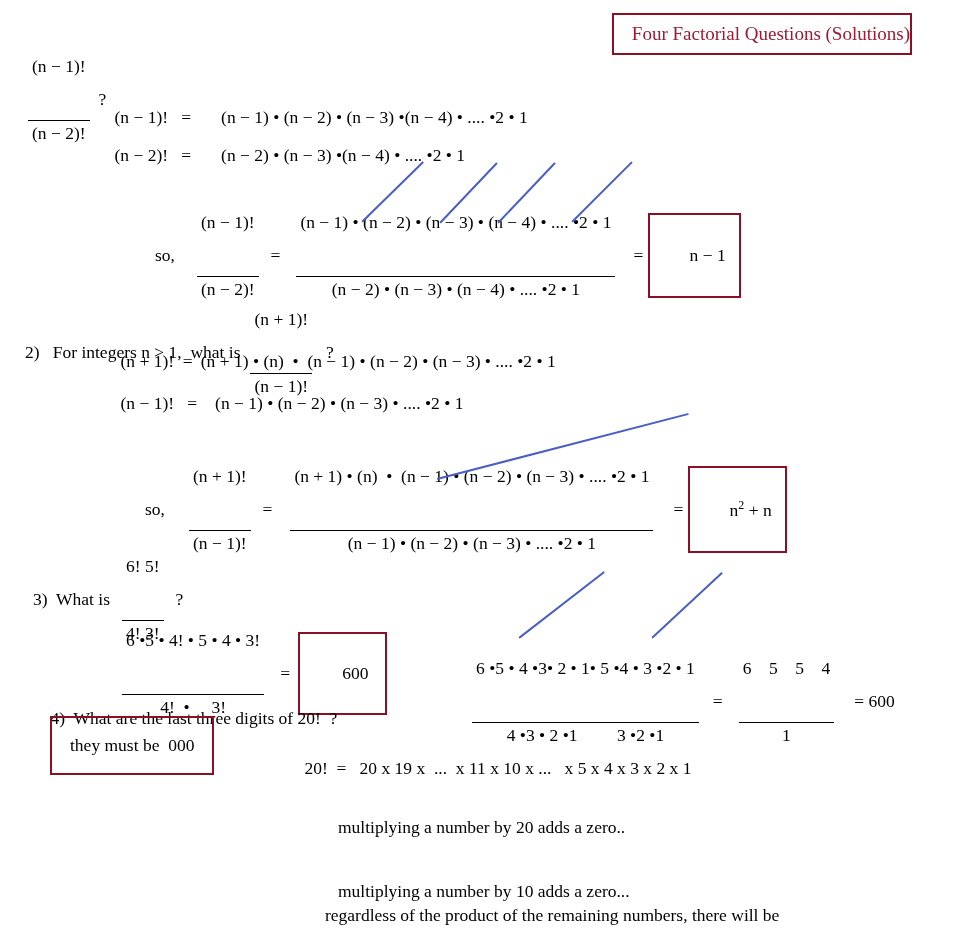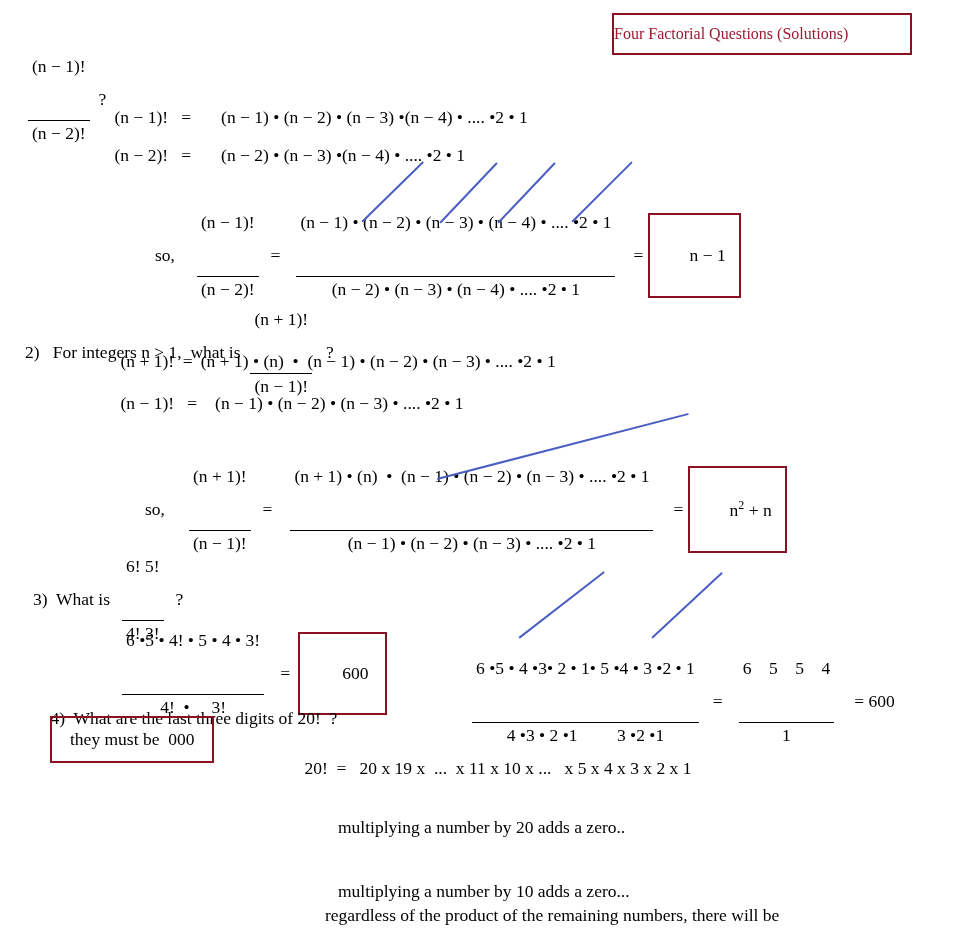--- a/index.html
+++ b/index.html
@@ -11,21 +11,21 @@
   .row{position:absolute;display:flex;align-items:center;white-space:pre;}
   .blk{position:absolute;white-space:pre;}
   .pre{white-space:pre;}
   .frac{display:inline-block;text-align:center;vertical-align:middle;}
   .frac .fnum{display:block;line-height:20px;padding:0 4px 2px;}
   .frac .fden{display:block;line-height:20px;border-top:1.6px solid #000;padding:2px 4px 0;}
   .mbox{border:2px solid var(--maroon);display:inline-block;padding:9px 13px;background:#fff0;}
   .title-box{
     position:absolute;left:612px;top:13px;width:296px;height:38px;
     border:2px solid var(--maroon);color:var(--titlered);
-    display:flex;align-items:center;justify-content:flex-start;font-size:16px;font-family:Liberation Serif, serif;
+    display:flex;align-items:center;justify-content:flex-end;font-size:19px;font-family:Liberation Serif, serif;
   }
   .slash{position:absolute;height:2px;background:var(--slash);transform-origin:0 50%;border-radius:1px;}
   .notes div{line-height:21.5px;}
   .concl div{line-height:22.5px;}
   sup{font-size:12px;}
 </style>
 </head>
 <body>
 
 <div class="page">
@@ -139,21 +139,21 @@
     <span class="pre" style="margin-left:20px;">= 600</span>
   </div>
 
   <div class="slash" style="left:519px;top:637px;width:108px;transform:rotate(-37.8deg);"></div>
   <div class="slash" style="left:652px;top:637px;width:96px;transform:rotate(-42.9deg);"></div>
 
   <div class="blk" style="left:33px;top:687px;">
     <span class="pre">4)  What are the last three digits of 20!  ?</span>
   </div>
 
-  <div class="mbox" style="position:absolute;left:50px;top:716px;padding:11px 18px;">
+  <div class="mbox" style="position:absolute;left:50px;top:716px;padding:17px 18px;">
     <span class="pre">they must be  000</span>
   </div>
 
   <div class="blk" style="left:287px;top:737px;">
     <span class="pre">20!  =   20 x 19 x  ...  x 11 x 10 x ...   x 5 x 4 x 3 x 2 x 1</span>
   </div>
 
   <div class="blk notes" style="left:338px;top:775px;">
     <div class="pre">multiplying a number by 20 adds a zero..</div>
     <div class="pre">multiplying a number by 10 adds a zero...</div>

